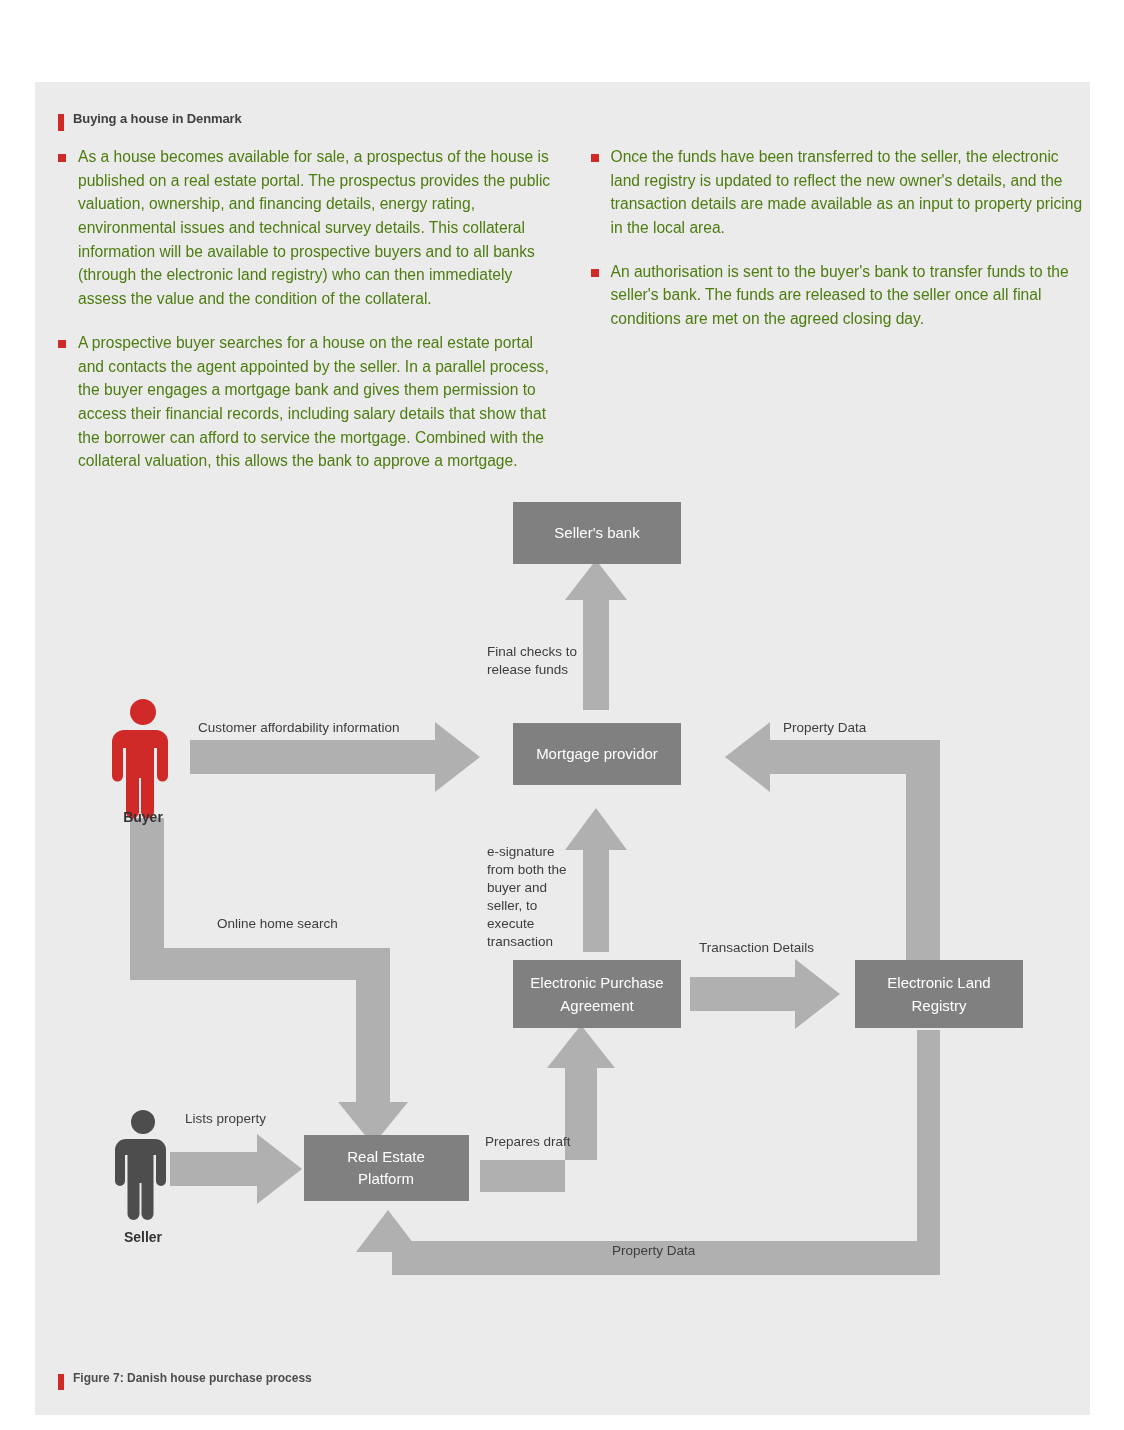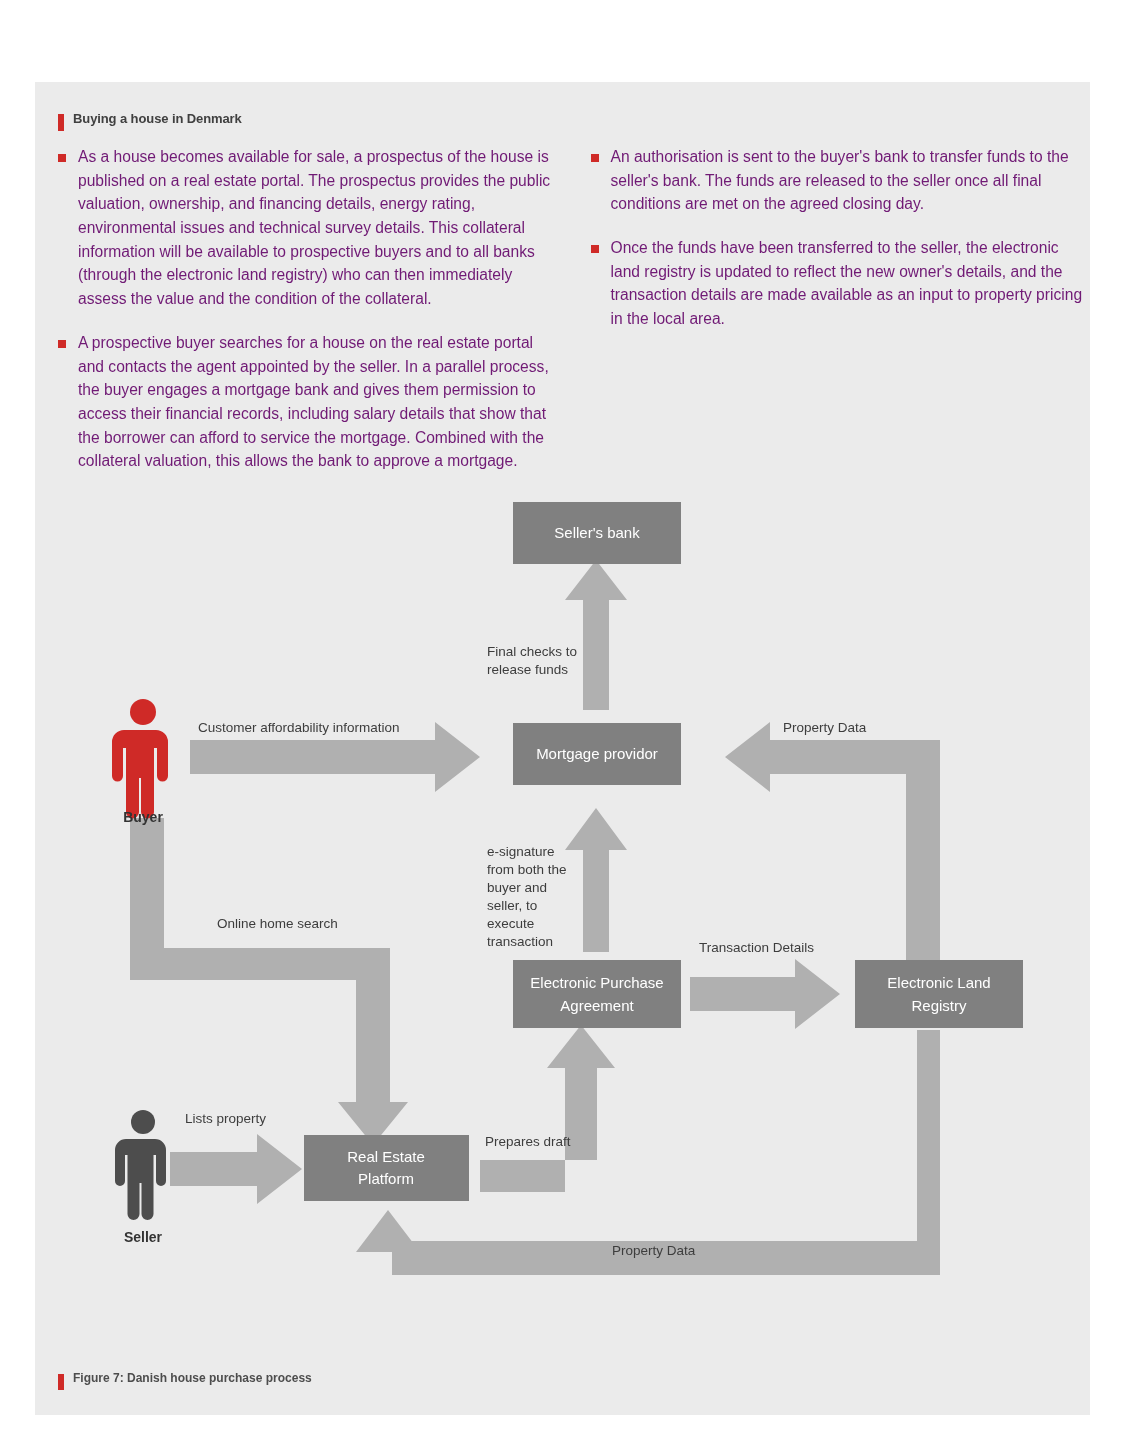--- a/index.html
+++ b/index.html
@@ -65,21 +65,21 @@
     width: 8px;
     height: 8px;
     background: #cf2a27;
     flex: 0 0 auto;
     margin-top: 9px;
     margin-right: 12px;
   }
   .bullet-text {
     font-size: 15.6px;
     line-height: 1.52;
-    color: #701a75;
+    color: #4d7c0f;
   }
   
   .diagram {
     position: absolute;
     left: 35px;
     top: 480px;
     width: 1004px;
     height: 840px;
   }
   .diagram svg { display: block; }
@@ -127,25 +127,25 @@
       </div>
       <div class="bullet">
         <span class="bullet-mark"></span>
         <span class="bullet-text">A prospective buyer searches for a house on the real estate portal and contacts the agent appointed by the seller. In a parallel process, the buyer engages a mortgage bank and gives them permission to access their financial records, including salary details that show that the borrower can afford to service the mortgage. Combined with the collateral valuation, this allows the bank to approve a mortgage.</span>
       </div>
     </div>
 
     <div class="col">
       <div class="bullet">
         <span class="bullet-mark"></span>
+        <span class="bullet-text">Once the funds have been transferred to the seller, the electronic land registry is updated to reflect the new owner's details, and the transaction details are made available as an input to property pricing in the local area.</span>
+      </div>
+      <div class="bullet">
+        <span class="bullet-mark"></span>
         <span class="bullet-text">An authorisation is sent to the buyer's bank to transfer funds to the seller's bank. The funds are released to the seller once all final conditions are met on the agreed closing day.</span>
-      </div>
-      <div class="bullet">
-        <span class="bullet-mark"></span>
-        <span class="bullet-text">Once the funds have been transferred to the seller, the electronic land registry is updated to reflect the new owner's details, and the transaction details are made available as an input to property pricing in the local area.</span>
       </div>
     </div>
 
   </div>
 </div>
 
 <div class="diagram">
 <svg width="1055" height="840" viewBox="0 0 1055 840" xmlns="http://www.w3.org/2000/svg">
 
   <polygon fill="#b0b0b0" points="548,230 548,120 530,120 561,80 592,120 574,120 574,230"></polygon>

